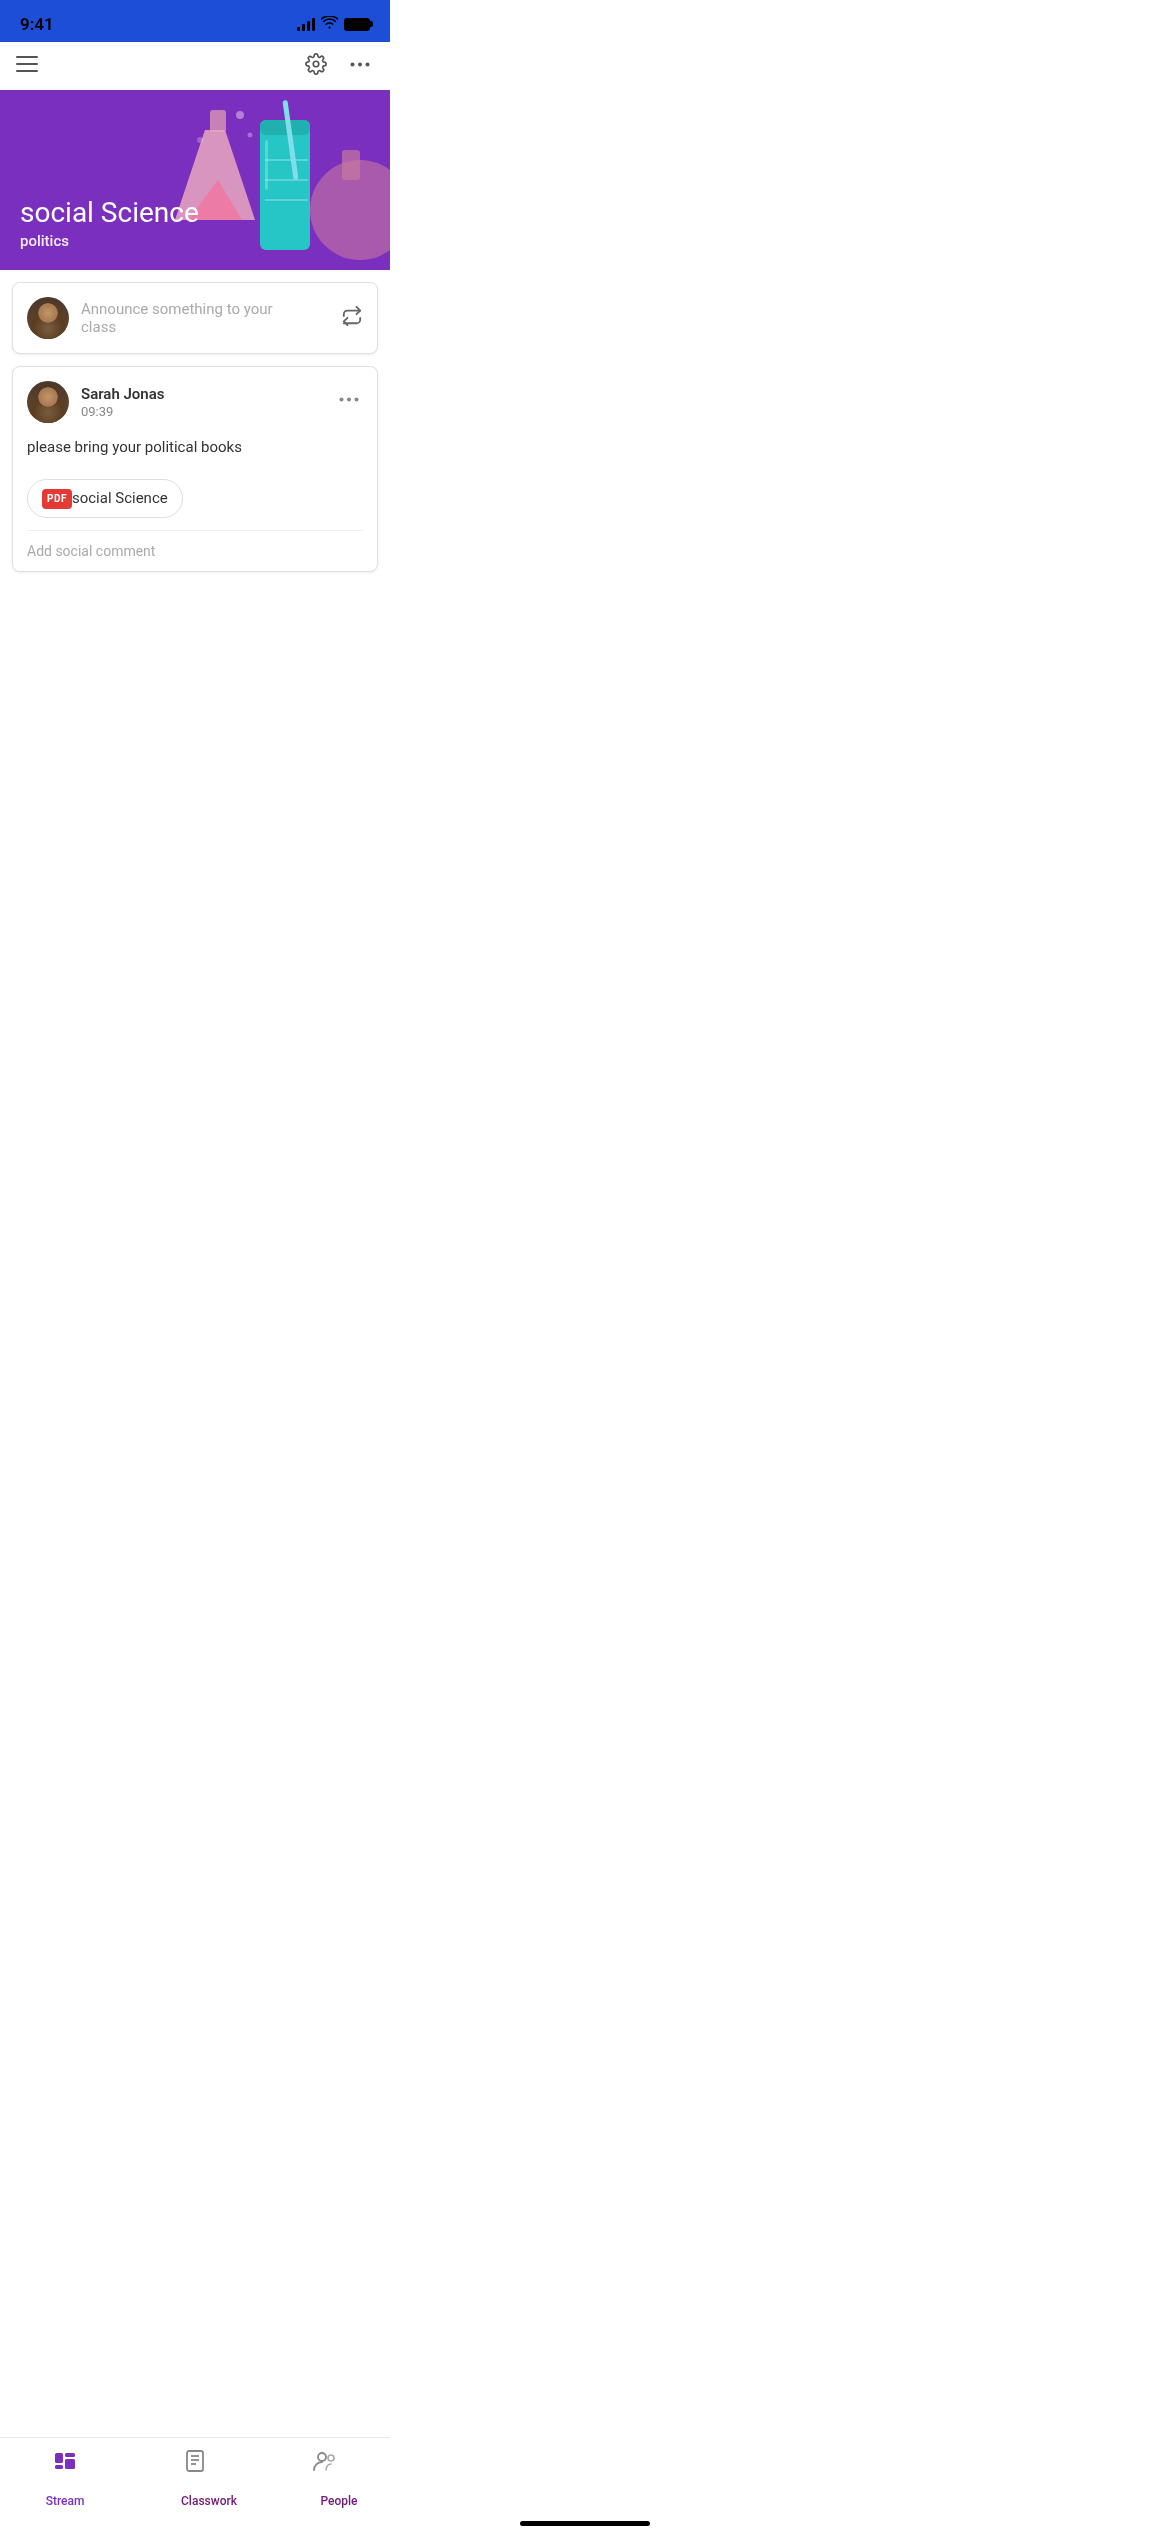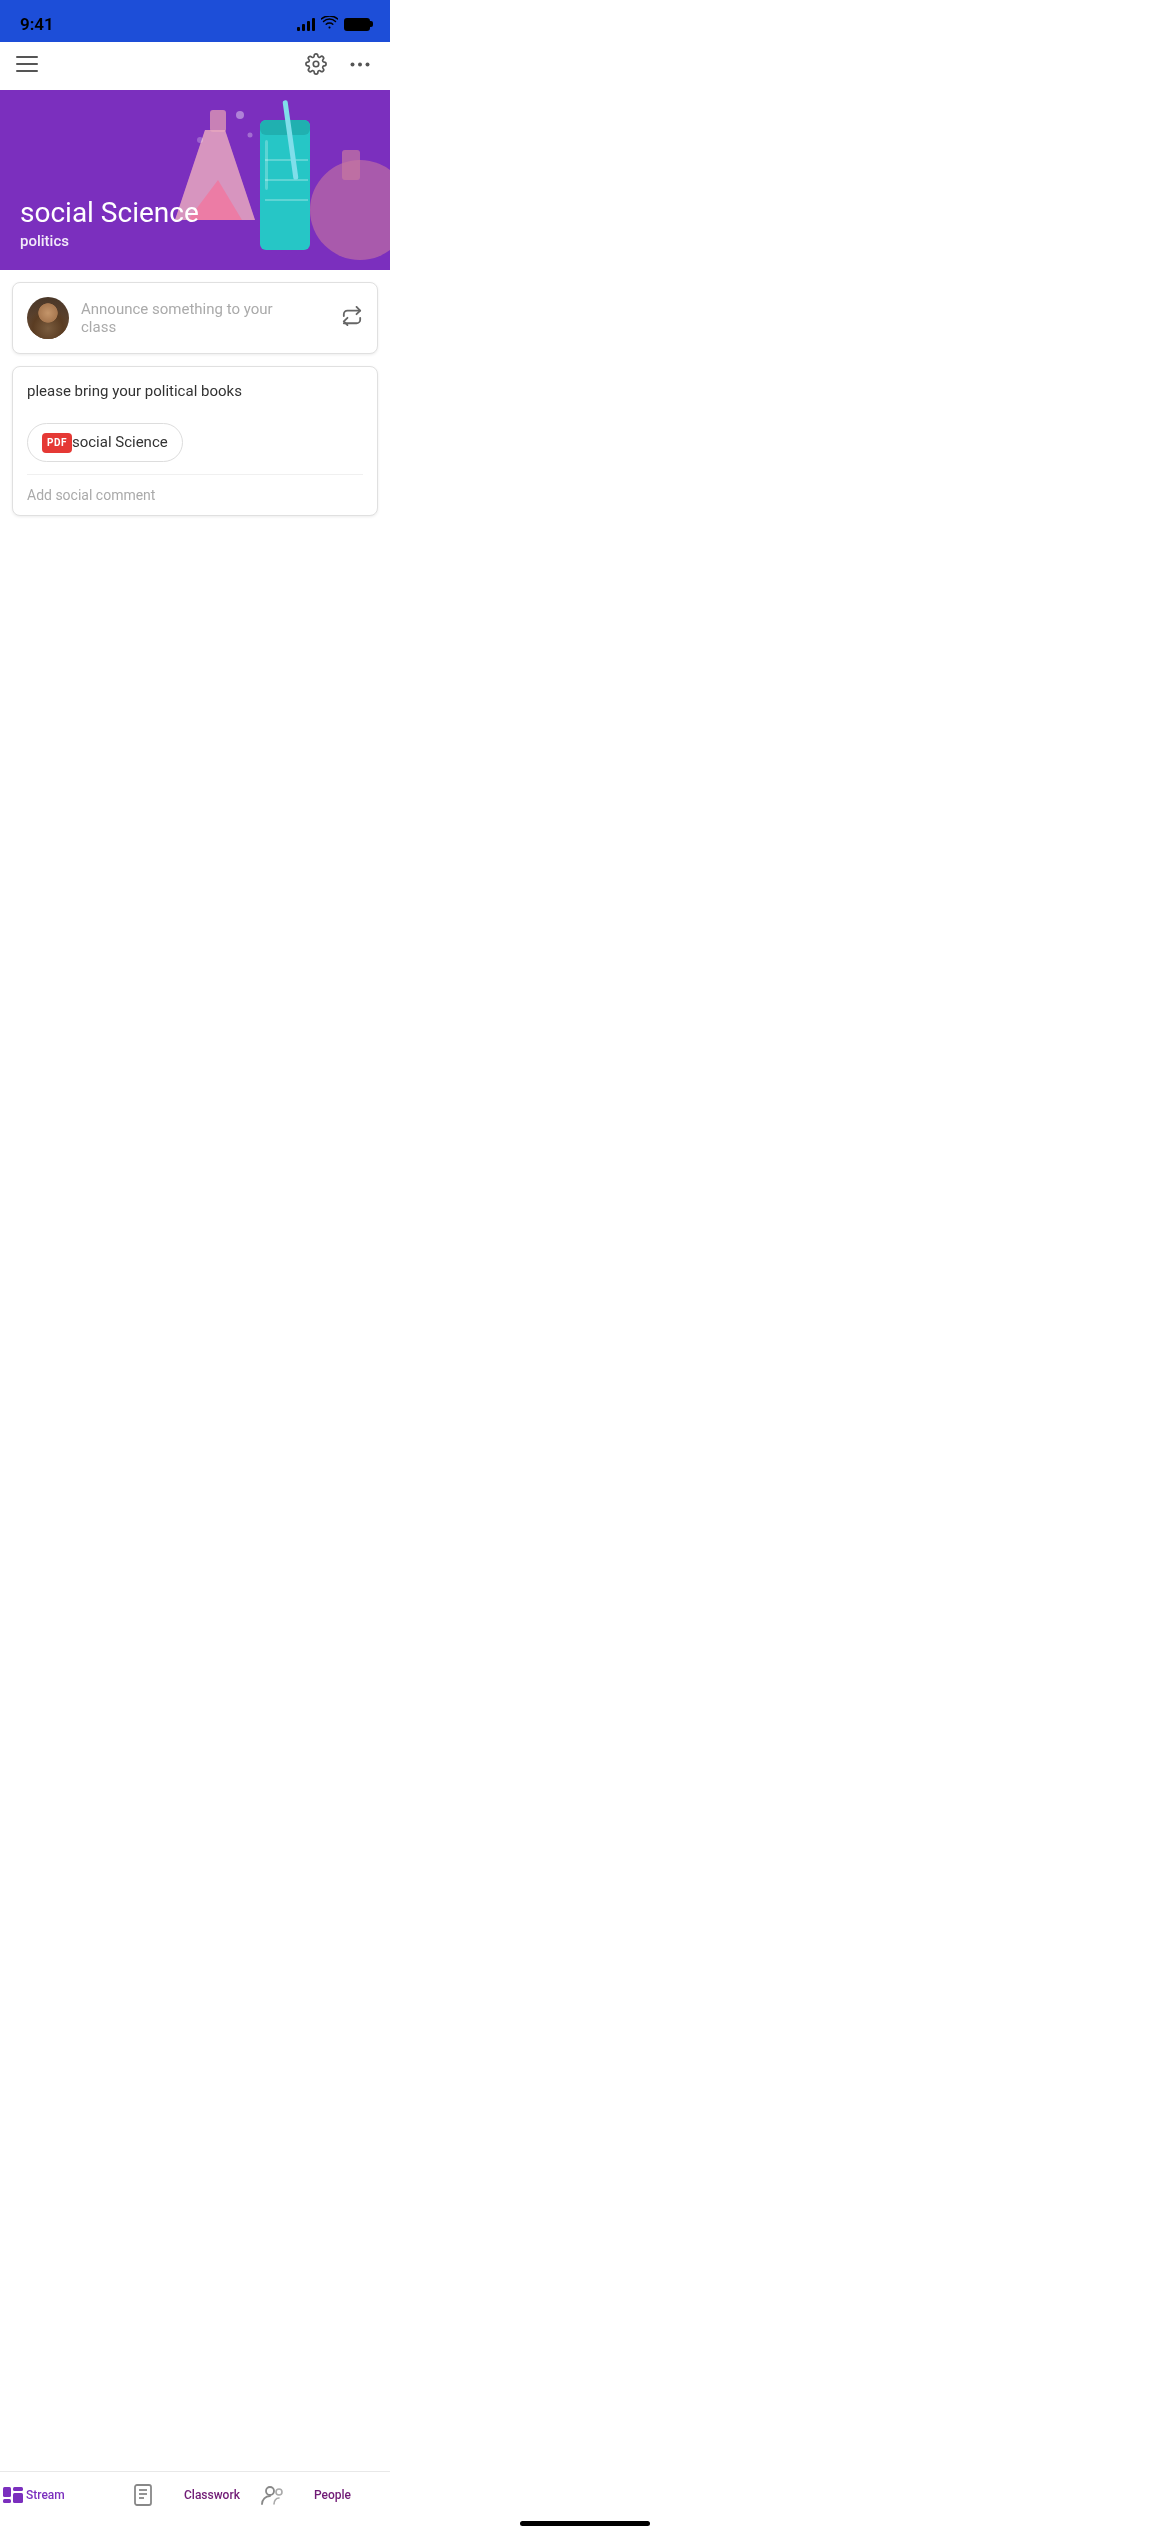--- a/index.html
+++ b/index.html
@@ -251,23 +251,23 @@
       background: #fff;
       border-top: 1px solid #e8e8e8;
       display: flex;
       justify-content: space-around;
       align-items: center;
       padding: 10px 0 24px 0;
       z-index: 100;
     }
     .nav-item {
       display: flex;
-      flex-direction: row;
-      align-items: center;
-      gap: 0;
+      flex-direction: column;
+      align-items: center;
+      gap: 20px;
       cursor: pointer;
       flex: 1;
     }
     .nav-icon {
       width: 26px;
       height: 26px;
       display: flex;
       align-items: center;
       justify-content: center;
     }
@@ -413,20 +413,38 @@
     <svg width="22" height="20" viewBox="0 0 24 22" fill="none" stroke="#666" stroke-width="2" stroke-linecap="round" stroke-linejoin="round">
       <polyline points="17 1 21 5 17 9"></polyline>
       <path d="M3 11V9a4 4 0 0 1 4-4h14"></path>
       <polyline points="7 21 3 17 7 13"></polyline>
       <path d="M21 13v2a4 4 0 0 1-4 4H3"></path>
     </svg>
   </span>
 </div>
 
 <div class="post-card">
+  <div class="post-header">
+    <div class="post-user">
+      <div class="avatar-photo">
+        <div class="avatar-photo-inner"></div>
+      </div>
+      <div class="post-user-info">
+        <span class="post-name">Sarah Jonas</span>
+        <span class="post-time">09:39</span>
+      </div>
+    </div>
+    <span class="more-dots">
+      <svg width="20" height="5" viewBox="0 0 20 5">
+        <circle cx="2.5" cy="2.5" r="2" fill="#888"></circle>
+        <circle cx="10" cy="2.5" r="2" fill="#888"></circle>
+        <circle cx="17.5" cy="2.5" r="2" fill="#888"></circle>
+      </svg>
+    </span>
+  </div>
 
   <div class="post-body">
     <p>please bring your political books</p>
     <br>
     <div class="attachment-pill">
       <span class="pdf-badge">PDF</span>
       <span class="attachment-name">social Science</span>
     </div>
   </div>
 

